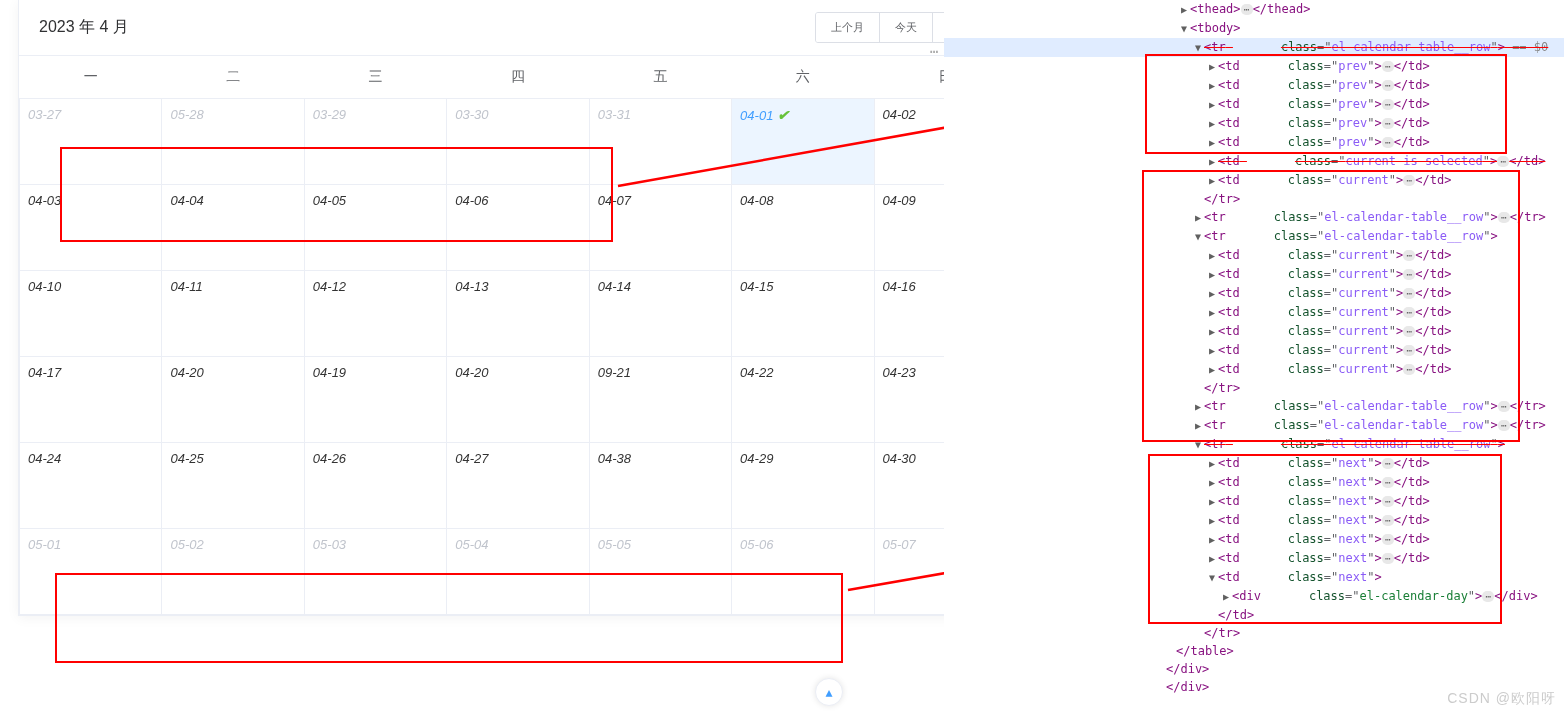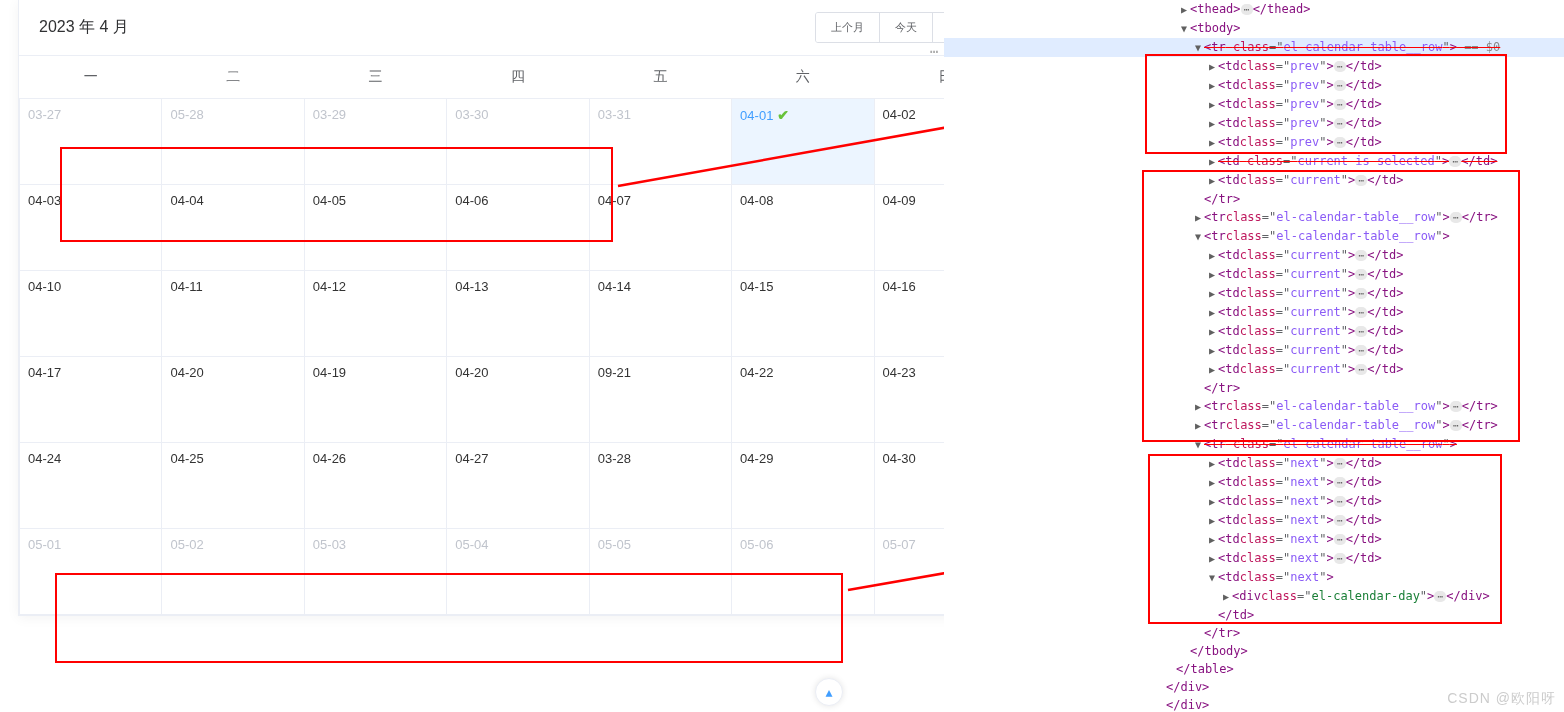--- a/index.html
+++ b/index.html
@@ -73,20 +73,21 @@
     border: 1px solid #ebeef5;
     vertical-align: top;
     padding: 0;
     height: 86px;
   }
   .day {
     padding: 8px;
     height: 100%;
     font-size: 13px;
     color: #333;
+    font-style: italic;
   }
   .cal-table td.prev .day,
   .cal-table td.next .day { color: #c0c4cc; }
   .cal-table td.is-selected { background: #ecf5ff; }
   .cal-table td.is-selected .day { color: #409eff; }
   .check {
     color: #67c23a;
     font-weight: bold;
     margin-left: 4px;
     font-size: 14px;
@@ -149,21 +150,21 @@
     background: #e0ecff;
   }
   .caret {
     color: #606060;
     display: inline-block;
     width: 12px;
     text-align: center;
     font-size: 10px;
   }
   .tag   { color: #881280; }
-  .attr  { color: #be185d; }
+  .attr  { color: #14532d; margin-left: 48px; }
   .val   { color: #8b5cf6; }
   .grn   { color: #1a7f37; }
   .dots  {
     display:inline-block;
     background:#e8e8e8;
     color:#666;
     border-radius:5px;
     font-size:10px;
     padding:0 3px;
     line-height:11px;
@@ -317,21 +318,21 @@
             <td class="current">
               <div class="day">04-25</div>
             </td>
             <td class="current">
               <div class="day">04-26</div>
             </td>
             <td class="current">
               <div class="day">04-27</div>
             </td>
             <td class="current">
-              <div class="day">03-28</div>
+              <div class="day">04-38</div>
             </td>
             <td class="current">
               <div class="day">04-29</div>
             </td>
             <td class="current">
               <div class="day">04-30</div>
             </td>
           </tr>
           <tr>
             <td class="next">
@@ -406,21 +407,20 @@
       <div class="line pad4"><span class="caret">▶</span><span class="tag">&lt;td</span> <span class="attr">class</span>="<span class="val">next</span>"<span class="tag">&gt;</span><span class="dots">⋯</span><span class="tag">&lt;/td&gt;</span></div>
       <div class="line pad4"><span class="caret">▶</span><span class="tag">&lt;td</span> <span class="attr">class</span>="<span class="val">next</span>"<span class="tag">&gt;</span><span class="dots">⋯</span><span class="tag">&lt;/td&gt;</span></div>
       <div class="line pad4"><span class="caret">▶</span><span class="tag">&lt;td</span> <span class="attr">class</span>="<span class="val">next</span>"<span class="tag">&gt;</span><span class="dots">⋯</span><span class="tag">&lt;/td&gt;</span></div>
       <div class="line pad4"><span class="caret">▶</span><span class="tag">&lt;td</span> <span class="attr">class</span>="<span class="val">next</span>"<span class="tag">&gt;</span><span class="dots">⋯</span><span class="tag">&lt;/td&gt;</span></div>
       <div class="line pad4"><span class="caret">▶</span><span class="tag">&lt;td</span> <span class="attr">class</span>="<span class="val">next</span>"<span class="tag">&gt;</span><span class="dots">⋯</span><span class="tag">&lt;/td&gt;</span></div>
       <div class="line pad4"><span class="caret">▶</span><span class="tag">&lt;td</span> <span class="attr">class</span>="<span class="val">next</span>"<span class="tag">&gt;</span><span class="dots">⋯</span><span class="tag">&lt;/td&gt;</span></div>
       <div class="line pad4"><span class="caret">▼</span><span class="tag">&lt;td</span> <span class="attr">class</span>="<span class="val">next</span>"<span class="tag">&gt;</span></div>
       <div class="line pad5"><span class="caret">▶</span><span class="tag">&lt;div</span> <span class="attr">class</span>="<span class="grn">el-calendar-day</span>"<span class="tag">&gt;</span><span class="dots">⋯</span><span class="tag">&lt;/div&gt;</span></div>
       <div class="line pad4"><span class="caret"></span><span class="tag">&lt;/td&gt;</span></div>
       <div class="line pad3"><span class="caret"></span><span class="tag">&lt;/tr&gt;</span></div>
-      <div class="line pad2"><span class="caret"></span><span class="tag">&lt;/tbody&gt;</span></div>
       <div class="line pad1"><span class="caret"></span><span class="tag">&lt;/table&gt;</span></div>
       <div class="line pad0"><span class="caret"></span><span class="tag">&lt;/div&gt;</span></div>
       <div class="line pad0"><span class="caret"></span><span class="tag">&lt;/div&gt;</span></div>
     </div>
 </div>
 
 <div class="redbox2" style="left:1145px; top:54px;  width:362px; height:100px;"></div>
 <div class="redbox2" style="left:1142px; top:170px; width:378px; height:272px;"></div>
 <div class="redbox2" style="left:1148px; top:454px; width:354px; height:170px;"></div>
 

